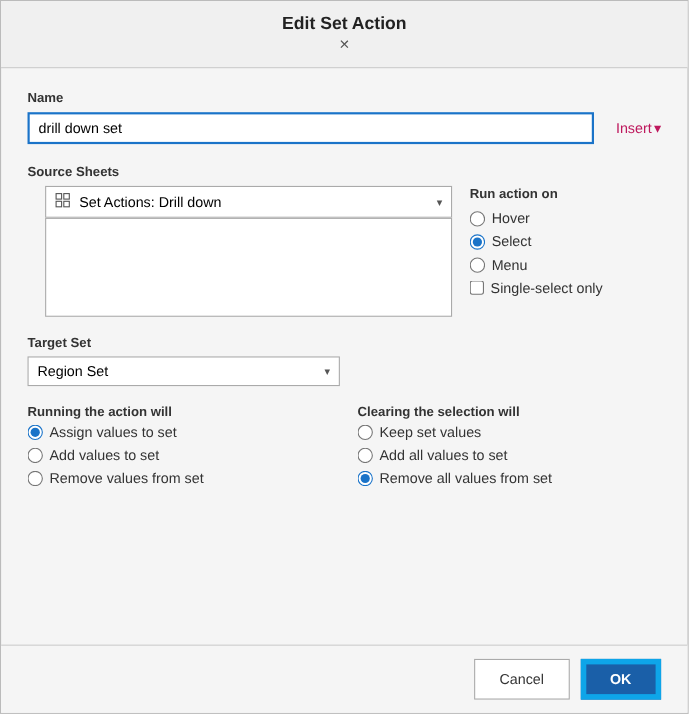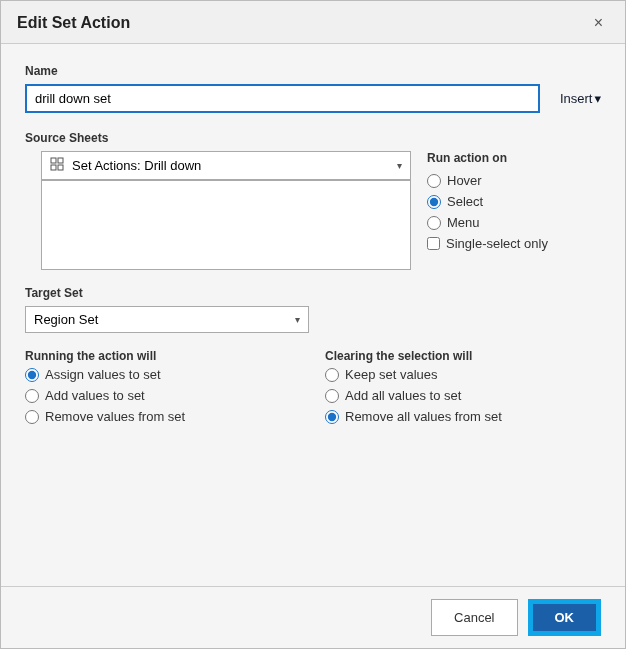--- a/index.html
+++ b/index.html
@@ -21,20 +21,21 @@
       display: flex;
       flex-direction: column;
     }
     .dialog-header {
       background: #f0f0f0;
       border-bottom: 1px solid #ccc;
       padding: 12px 16px 10px 16px;
       display: flex;
       align-items: center;
       justify-content: space-between;
+      flex-direction: column;
     }
     .dialog-title {
       font-size: 16px;
       font-weight: 600;
       color: #222;
     }
     .close-btn {
       background: none;
       border: none;
       font-size: 16px;
@@ -67,21 +68,21 @@
       outline: none;
       background: #fff;
     }
     .insert-btn {
       display: flex;
       align-items: center;
       gap: 2px;
       background: none;
       border: none;
       cursor: pointer;
-      color: #0f172a;
+      color: #be185d;
       font-size: 13px;
       white-space: nowrap;
     }
     .source-section {
       margin-bottom: 16px;
     }
     .source-content {
       display: flex;
       gap: 16px;
       margin-left: 16px;

